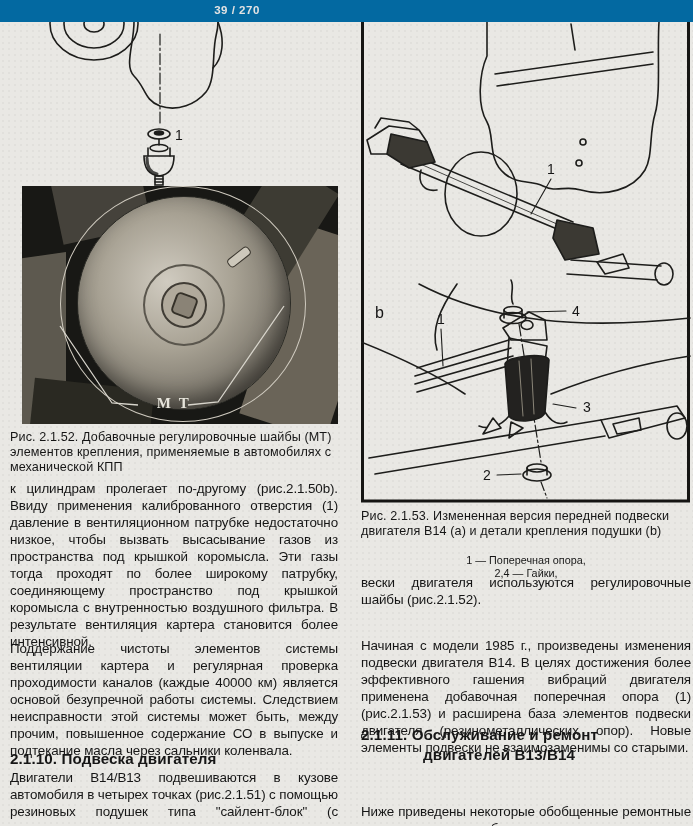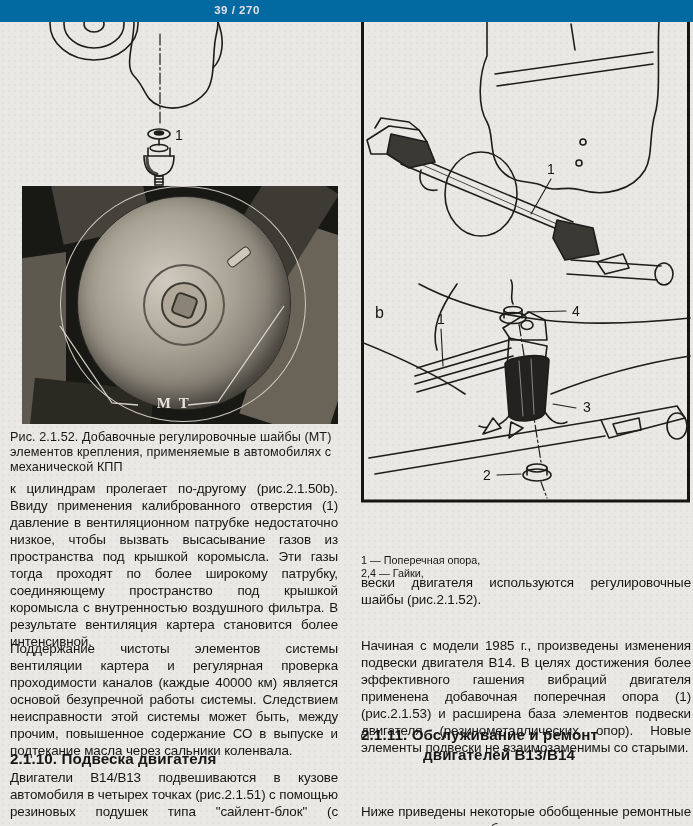--- a/index.html
+++ b/index.html
@@ -165,22 +165,23 @@
           <line x1="180" y1="460" x2="186" y2="476" stroke-dasharray="9 3 2 3" stroke-width="1.2"></line>
         </g>
         <text x="186" y="152">1</text>
         <text x="14" y="296" style="font-size:16px;">b</text>
         <text x="76" y="302">1</text>
         <text x="211" y="294">4</text>
         <text x="222" y="390">3</text>
         <text x="122" y="458">2</text>
       </svg>
 
+      <div class="abs cap" style="top:487px;">Рис. 2.1.53. Измененная версия передней подвески двигателя В14 (а) и детали крепления подушки (b)</div>
 
-      <div class="abs" style="top:532px;">
+      <div class="abs" style="top:532px;text-align:center;">
         <div class="legend-line">1 — Поперечная опора,</div>
         <div class="legend-line">2,4 — Гайки,</div>
       </div>
 
       <div class="abs body-p" style="top:552px;">вески двигателя используются регулировочные шайбы (рис.2.1.52).</div>
 
       <div class="abs body-p" style="top:615px;">Начиная с модели 1985 г., произведены изменения подвески двигателя В14. В целях достижения более эффективного гашения вибраций двигателя применена добавочная поперечная опора (1) (рис.2.1.53) и расширена база элементов подвески двигателя (резинометаллических опор). Новые элементы подвески не взаимозаменимы со старыми.</div>
 
       <div class="abs hding" style="top:703px;">
         <div>2.1.11. Обслуживание и ремонт</div>

